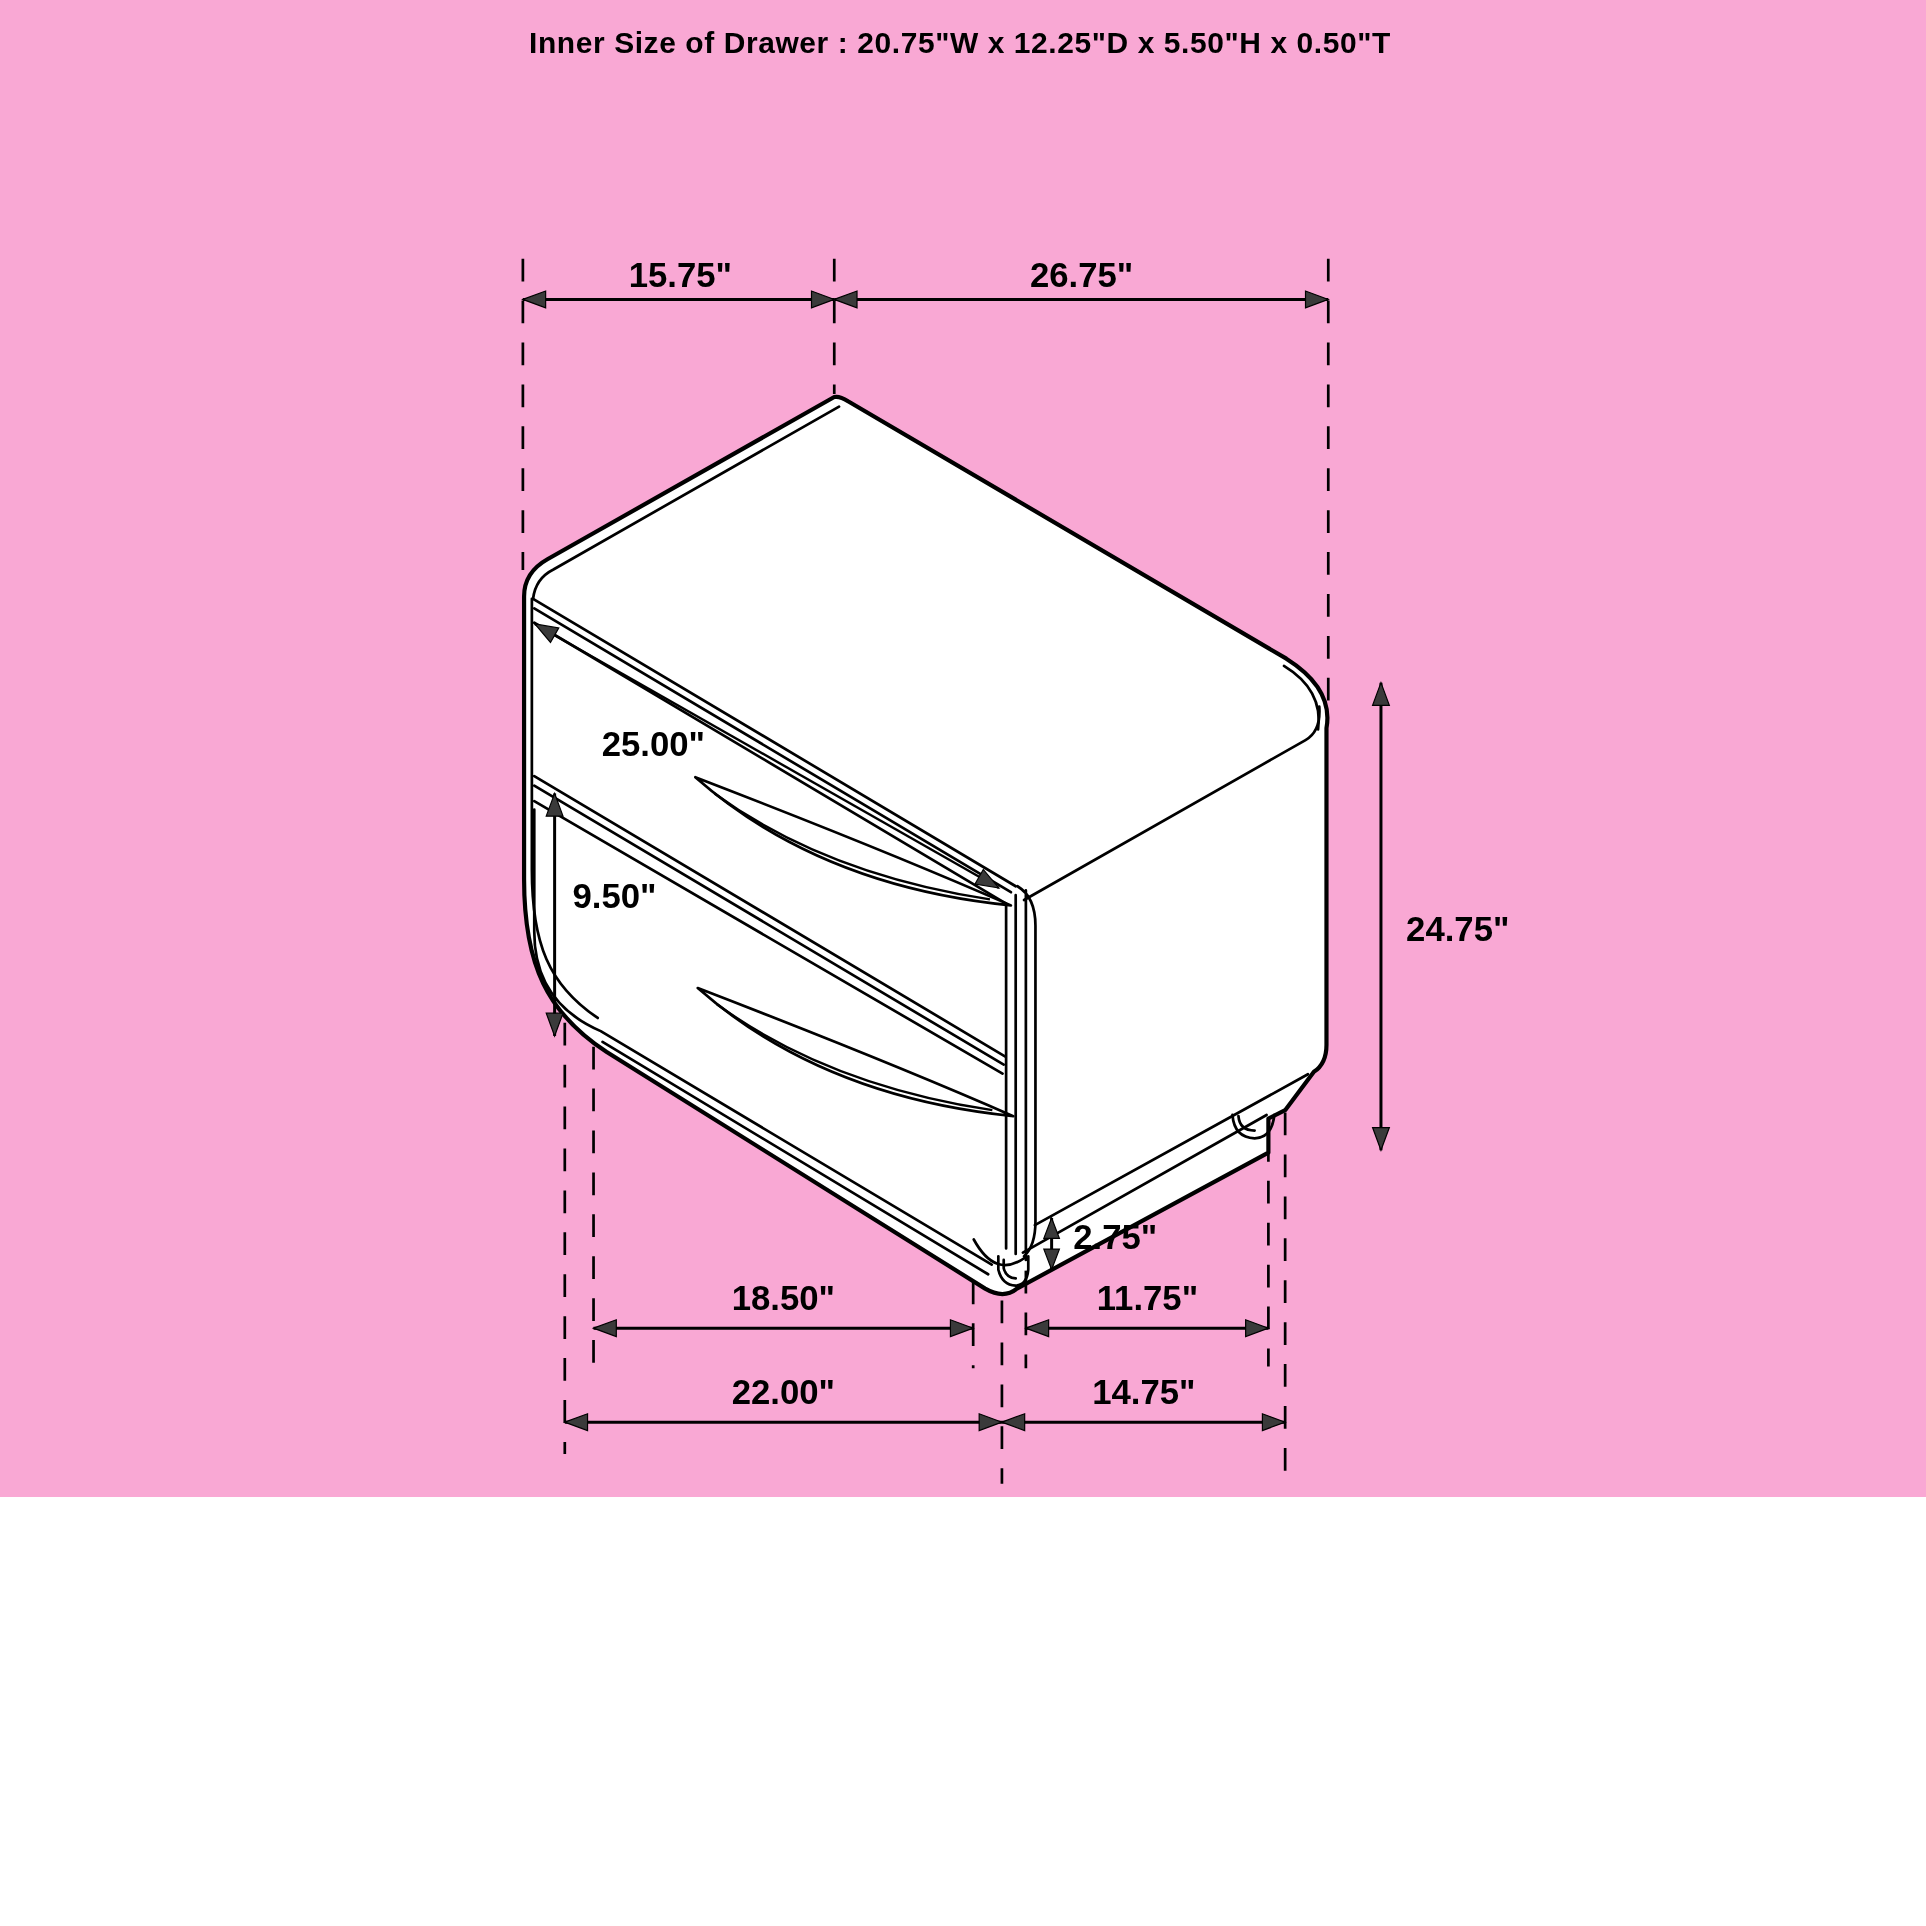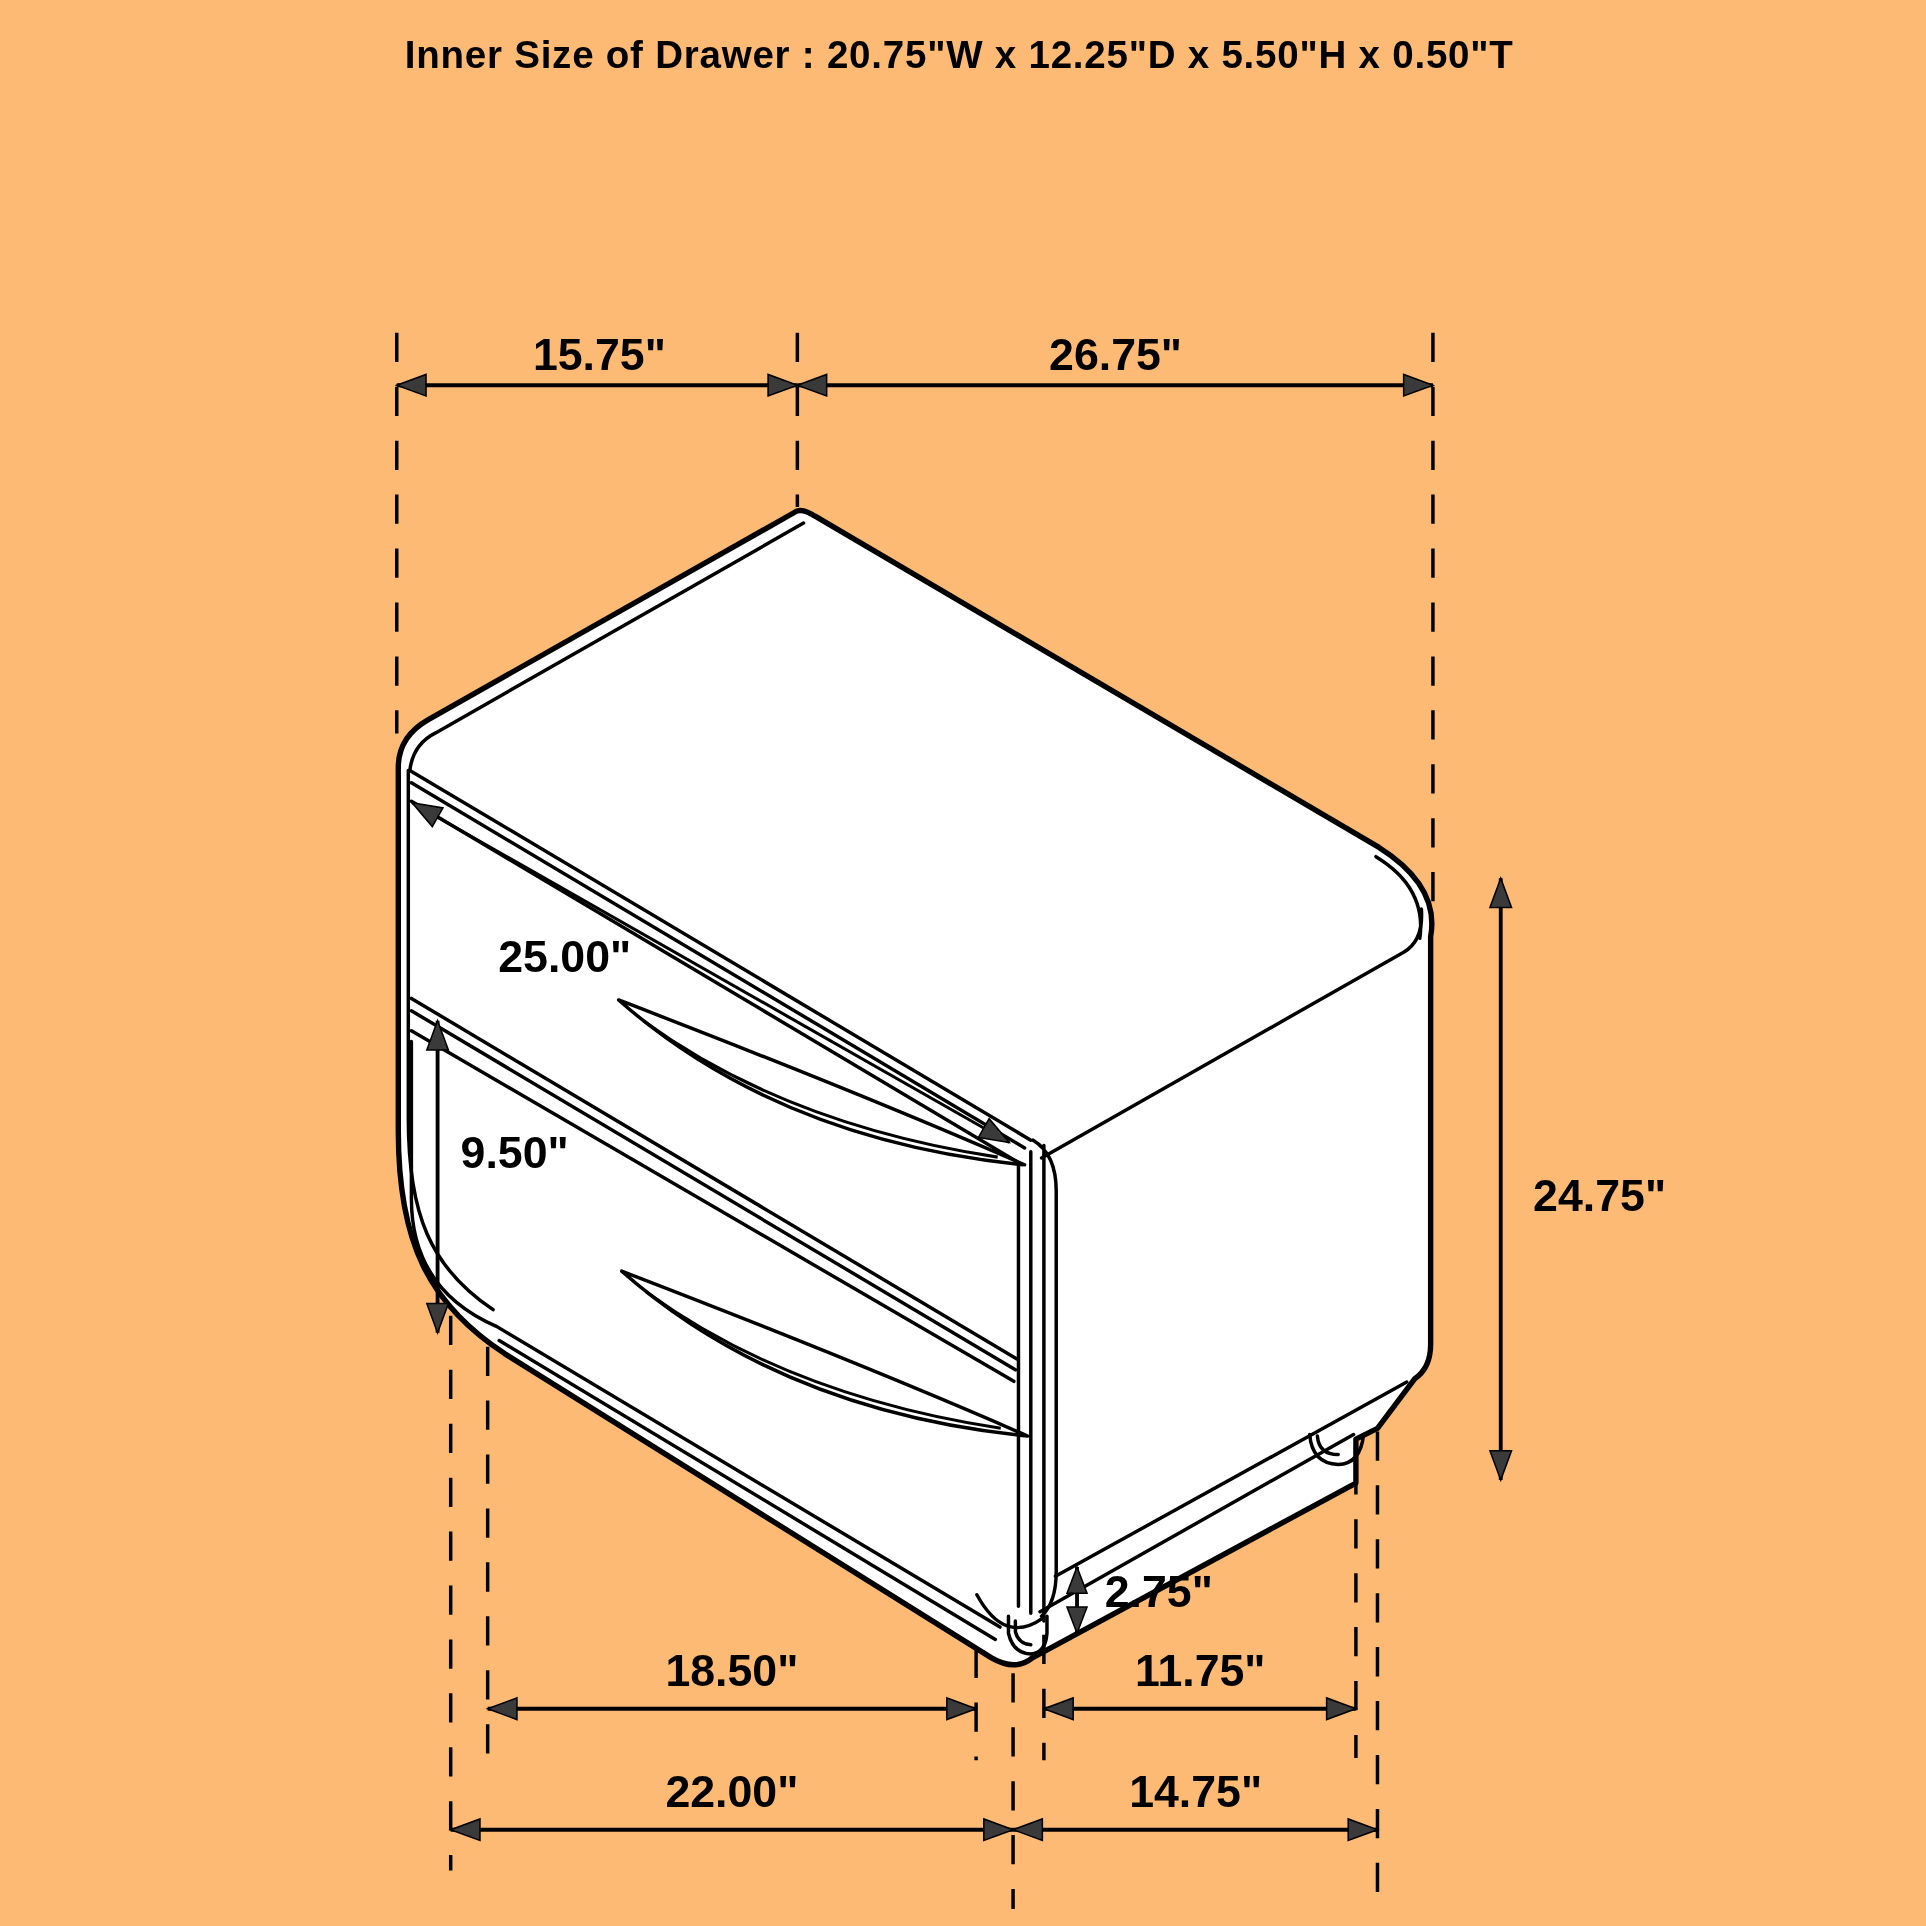--- a/index.html
+++ b/index.html
@@ -1,16 +1,16 @@
 <!DOCTYPE html>
 <html style="font-size:12.3px"><head>
 <meta charset="utf-8">
 <style>
   html,body{margin:0;padding:0;background:#ffffff;}
-  .page{width:1926px;height:1926px;position:relative;background:#fdba74;overflow:hidden;}
+  .page{width:1926px;height:1497px;position:relative;background:#f9a8d4;overflow:hidden;}
   svg{display:block;width:100%;height:100%;}
   text{font-family:"Liberation Sans","DejaVu Sans",sans-serif;font-weight:bold;fill:#000000;}
   .title-text{font-size:50px;letter-spacing:1px;}
   .dim-text{font-size:58px;}
   .outline{fill:#ffffff;stroke:#000000;stroke-width:7;stroke-linejoin:round;stroke-linecap:round;}
   .inner{fill:none;stroke:#000000;stroke-width:4.5;stroke-linejoin:round;stroke-linecap:round;}
   .handle{fill:#ffffff;stroke:#000000;stroke-width:4.5;stroke-linejoin:round;}
   .dimline{stroke:#000000;stroke-width:5;fill:none;}
   .thinline{stroke:#000000;stroke-width:4;fill:none;}
   .ext{stroke:#000000;stroke-width:4.5;fill:none;stroke-dasharray:38 32;}

